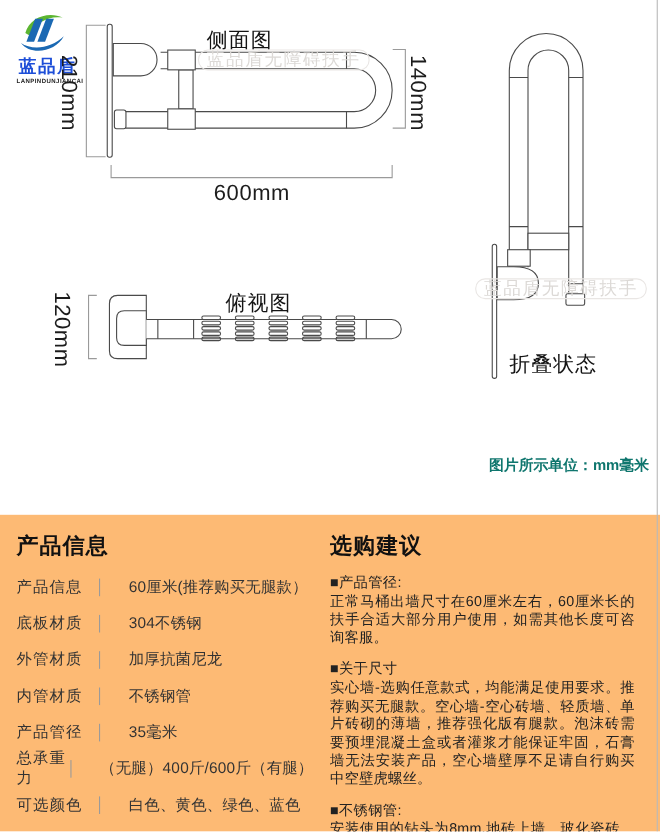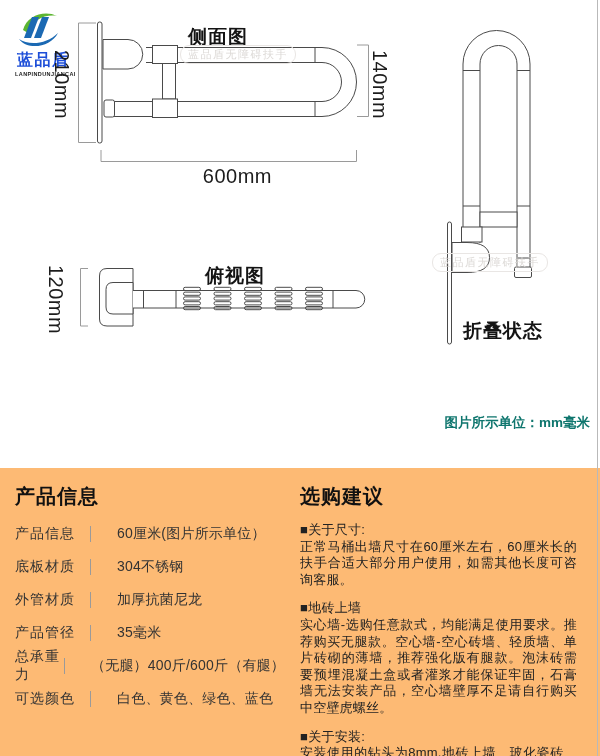--- a/index.html
+++ b/index.html
@@ -3,24 +3,24 @@
 <meta charset="utf-8">
 <style>
   html,body{margin:0;padding:0;}
   body{width:600px;height:756px;position:relative;background:#ffffff;
        font-family:"Liberation Sans","DejaVu Sans",sans-serif;color:#1a1a1a;
        -webkit-font-smoothing:antialiased;overflow:hidden;}
   .abs{position:absolute;}
   
   #drawing-area{left:0;top:0;width:600px;height:468px;background:#fff;}
   #diagram-svg{left:0;top:0;}
-  .view-label{font-size:19px;font-weight:700;color:#141414;letter-spacing:1px;white-space:nowrap;}
+  .view-label{font-size:19px;font-weight:400;color:#141414;letter-spacing:1px;white-space:nowrap;}
   .dim-text{font-size:20px;color:#1c1c1c;white-space:nowrap;letter-spacing:0.5px;}
   .dim-vert{writing-mode:vertical-rl;}
-  .watermark{border:1px solid #e9e6e4;border-radius:9px;color:#dcd9d6;font-size:11px;
+  .watermark{border:1px solid #e9e6e4;border-radius:9px;color:#dcd9d6;font-size:16px;
              letter-spacing:1.5px;padding:0 7px;line-height:17px;white-space:nowrap;}
   #unit-note{left:420px;top:414px;width:170px;text-align:right;font-size:13.5px;color:#0f766e;font-weight:bold;}
   
   #logo{left:7px;top:10px;width:80px;height:62px;}
   #logo-name{left:10px;top:40px;font-size:16px;font-weight:700;color:#1d4ed8;letter-spacing:1.5px;}
   #logo-sub{left:8px;top:61px;font-size:5.5px;font-weight:700;color:#222;letter-spacing:0.4px;}
   
   #info-panel{left:0;top:468px;width:600px;height:288px;background:#fdba74;}
   .panel-title{font-size:20px;font-weight:700;color:#111;letter-spacing:1px;}
   #product-title{left:15px;top:15px;}
@@ -144,73 +144,78 @@
       <path d="M4,29 C14,36 32,34 43,23 C36,37 13,41 4,29 Z" fill="#1b69b3"></path>
     </svg>
     <div class="abs" id="logo-name">蓝品盾</div>
     <div class="abs" id="logo-sub">LANPINDUNJIANCAI</div>
   </div>
 
   <div class="abs view-label" style="left:188px;top:24px;">侧面图</div>
   <div class="abs watermark" style="left:180px;top:45px;">蓝品盾无障碍扶手</div>
   <div class="abs dim-text dim-vert" style="left:50px;top:50px;">210mm</div>
   <div class="abs dim-text dim-vert" style="left:368px;top:50px;">140mm</div>
-  <div class="abs dim-text" style="left:186px;top:165px;width:86px;text-align:right;">600mm</div>
+  <div class="abs dim-text" style="left:186px;top:165px;width:86px;text-align:center;">600mm</div>
 
   <div class="abs view-label" style="left:205px;top:263px;">俯视图</div>
   <div class="abs dim-text dim-vert" style="left:44px;top:265px;">120mm</div>
 
   <div class="abs watermark" style="left:432px;top:253px;">蓝品盾无障碍扶手</div>
   <div class="abs view-label" style="left:463px;top:318px;">折叠状态</div>
 
   <div class="abs" id="unit-note">图片所示单位：mm毫米</div>
 </div>
 
 <div class="abs" id="info-panel">
 
   <div class="abs panel-title" id="product-title">产品信息</div>
 
   <div class="abs" id="spec-table">
     <div class="spec-row">
         <span class="spec-label">产品信息</span>
         <span class="spec-div"></span>
-        <span class="spec-value">60厘米(图片所示单位）</span>
+        <span class="spec-value">60厘米(推荐购买无腿款）</span>
       </div>
     <div class="spec-row">
         <span class="spec-label">底板材质</span>
         <span class="spec-div"></span>
         <span class="spec-value">304不锈钢</span>
       </div>
     <div class="spec-row">
         <span class="spec-label">外管材质</span>
         <span class="spec-div"></span>
         <span class="spec-value">加厚抗菌尼龙</span>
       </div>
     <div class="spec-row">
+        <span class="spec-label">内管材质</span>
+        <span class="spec-div"></span>
+        <span class="spec-value">不锈钢管</span>
+      </div>
+    <div class="spec-row">
         <span class="spec-label">产品管径</span>
         <span class="spec-div"></span>
         <span class="spec-value">35毫米</span>
       </div>
     <div class="spec-row">
         <span class="spec-label">总承重力</span>
         <span class="spec-div"></span>
         <span class="spec-value">（无腿）400斤/600斤（有腿）</span>
       </div>
     <div class="spec-row">
         <span class="spec-label">可选颜色</span>
         <span class="spec-div"></span>
         <span class="spec-value">白色、黄色、绿色、蓝色</span>
       </div>
   </div>
 
   <div class="abs panel-title" id="suggest-title">选购建议</div>
 
   <div class="abs" id="suggestions">
-    <p class="sugg-heading">■关于尺寸:</p>
+    <p class="sugg-heading">■产品管径:</p>
     <p class="sugg-body">正常马桶出墙尺寸在60厘米左右，60厘米长的扶手合适大部分用户使用，如需其他长度可咨询客服。</p>
-    <p class="sugg-heading">■地砖上墙</p>
+    <p class="sugg-heading">■关于尺寸</p>
     <p class="sugg-body">实心墙-选购任意款式，均能满足使用要求。推荐购买无腿款。空心墙-空心砖墙、轻质墙、单片砖砌的薄墙，推荐强化版有腿款。泡沫砖需要预埋混凝土盒或者灌浆才能保证牢固，石膏墙无法安装产品，空心墙壁厚不足请自行购买中空壁虎螺丝。</p>
-    <p class="sugg-heading">■关于安装:</p>
+    <p class="sugg-heading">■不锈钢管:</p>
     <p class="sugg-body">安装使用的钻头为8mm,地砖上墙、玻化瓷砖、微晶砖、全瓷砖请使用玻璃钻头打穿后再用冲击钻打内墙。</p>
   </div>
 </div>
 
 <div class="abs" id="right-border"></div>
 
 </body></html>

